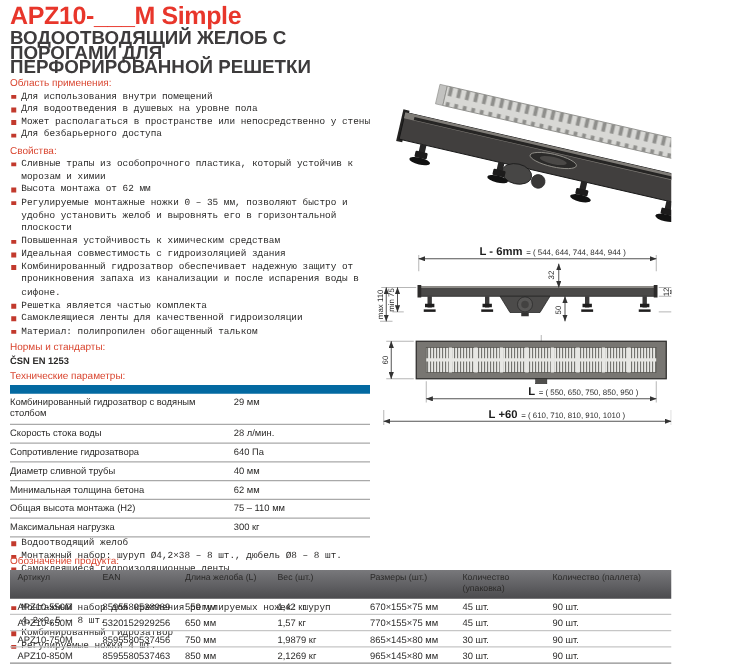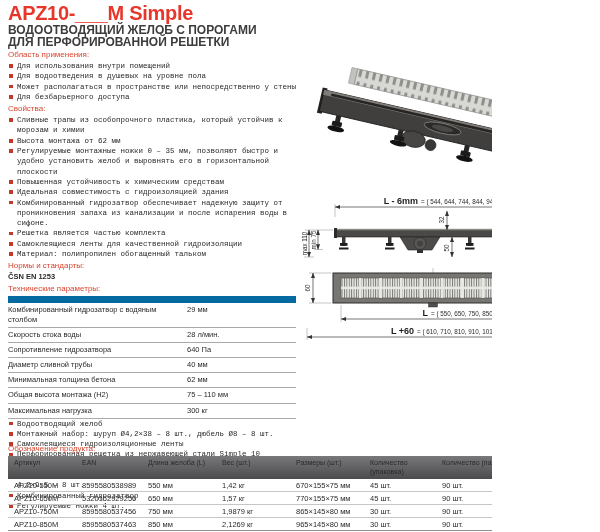--- a/index.html
+++ b/index.html
@@ -1,22 +1,22 @@
 <!DOCTYPE html>
 <html><head>
 <meta charset="utf-8">
 <style>
   html,body{margin:0;padding:0;background:#fff;}
   .page{position:relative;width:492px;height:532px;background:#fff;overflow:hidden;
-        font-family:"Liberation Sans",sans-serif;color:#2b2a29;}
+        font-family:"Liberation Sans",sans-serif;color:#2b2a29;padding-left:45px;}
 
   
   .leftcol{position:absolute;left:8px;top:2px;width:292px;}
   h1.title{margin:0;font-size:20px;line-height:22px;font-weight:bold;color:#e8362b;letter-spacing:-0.3px;}
-  .subtitle{width:262px;margin-top:1px;font-size:12px;line-height:11.5px;font-weight:bold;color:#3d3b3c;}
+  .subtitle{width:262px;margin-top:1px;font-size:15px;line-height:11.5px;font-weight:bold;color:#3d3b3c;}
   .shead{margin:2px 0 2px;font-size:8px;color:#d9452f;}
   ul.blist{list-style:none;margin:0;padding:0;font-family:Liberation Mono, monospace;}
   ul.blist li{position:relative;padding-left:9px;font-size:7.5px;line-height:10.3px;color:#2b2a29;}
   ul.blist li::before{content:"";position:absolute;left:1px;top:3.2px;width:3.6px;height:3.6px;background:#c2392c;}
   .stdval{font-size:7.5px;line-height:10px;color:#2b2a29;font-weight:bold;}
 
   .ttable{width:288px;margin-top:3px;border-top:7px solid #0369a1;}
   .trow{display:grid;grid-template-columns:179px 1fr;border-bottom:1px solid #a9a9a9;
         padding:2px 0 2.5px;font-size:7.5px;line-height:9.6px;}
   .trow .tlabel{padding-right:14px;}

